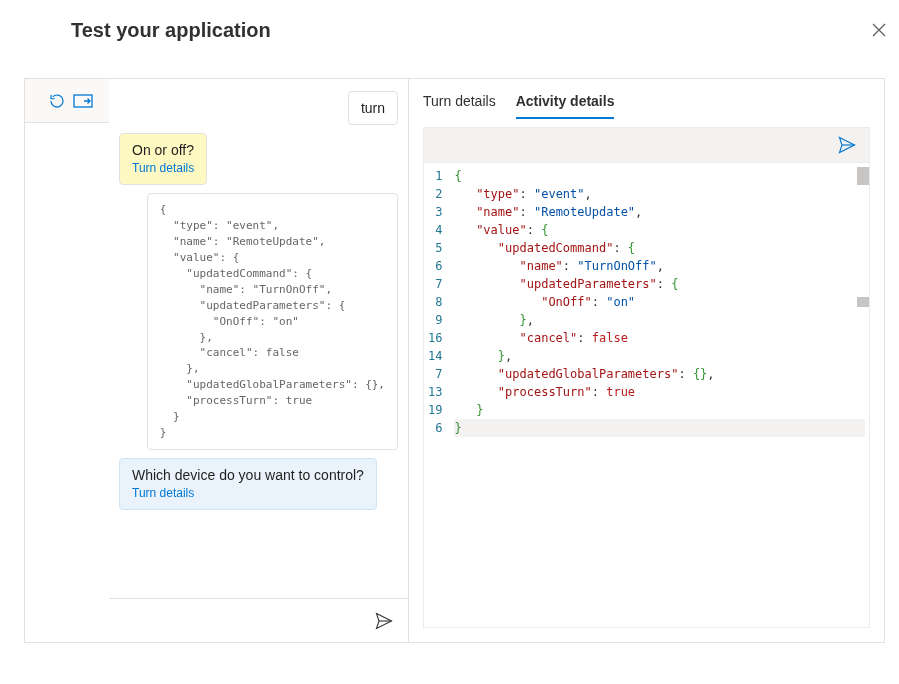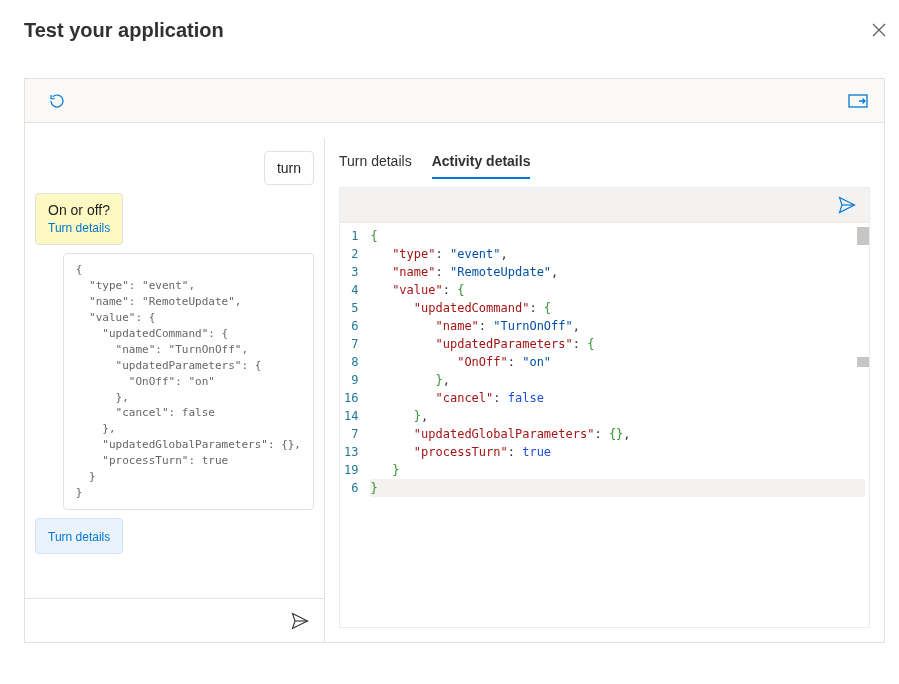--- a/index.html
+++ b/index.html
@@ -9,43 +9,43 @@
     color: #323130;
     width: 899px;
     height: 684px;
     overflow: hidden;
   }
   .dialog-header {
     display: flex;
     align-items: center;
     justify-content: space-between;
     padding: 18px 8px 12px 24px;
+    margin-left: 47px;
   }
   .dialog-title {
     font-size: 20px;
     font-weight: 600;
     color: #323130;
   }
   .close-btn {
     width: 24px;
     height: 24px;
     display: flex;
     align-items: center;
     justify-content: center;
     cursor: pointer;
     font-size: 18px;
     color: #605e5c;
   }
   .panel {
     margin: 24px 14px 0 24px;
     border: 1px solid #e1e1e1;
     display: flex;
-    flex-direction: column;
+    flex-direction: row;
     height: 565px;
-    gap: 16px;
   }
   .panel-toolbar {
     height: 44px;
     background: #faf9f8;
     border-bottom: 1px solid #e1e1e1;
     display: flex;
     align-items: center;
     justify-content: space-between;
     padding: 0 16px;
   }
@@ -216,21 +216,21 @@
     font-size: 12px;
     line-height: 1.5;
     white-space: pre;
   }
   .code-lines .line.highlight-row {
     background: #f3f2f1;
   }
   .tok-brace   { color: #319331; }
   .tok-key     { color: #a31515; }
   .tok-str     { color: #0451a5; }
-  .tok-bool    { color: #1d4ed8; }
+  .tok-bool    { color: #b91c1c; }
   .tok-punct   { color: #333; }
 </style>
 </head>
 <body>
 
 <div class="dialog-header">
   <h1 class="dialog-title">Test your application</h1>
   <div class="close-btn">
     <svg width="14" height="14" viewBox="0 0 14 14">
         <path d="M1 1 L13 13 M13 1 L1 13" stroke="#605e5c" stroke-width="1.2" fill="none"></path>
@@ -272,21 +272,21 @@
       "updatedParameters": {
         "OnOff": "on"
       },
       "cancel": false
     },
     "updatedGlobalParameters": {},
     "processTurn": true
   }
 }</pre>
           </div>
-          <div class="bubble bot highlight"><span class="turn-link">Turn details</span></div>
+          <div class="bubble bot highlight"><div class="bubble-text">Which device do you want to control?</div><span class="turn-link">Turn details</span></div>
         </div>
       <div class="chat-input-row">
         <input class="chat-input" placeholder="" style="">
         <div class="chat-send">
           <svg width="20" height="20" viewBox="0 0 24 24" fill="none" stroke="#323130" stroke-width="1.3">
             <path d="M3 3 L21 12 L3 21 L6 12 Z"></path>
             <path d="M6 12 L21 12"></path>
           </svg>
         </div>
       </div>

